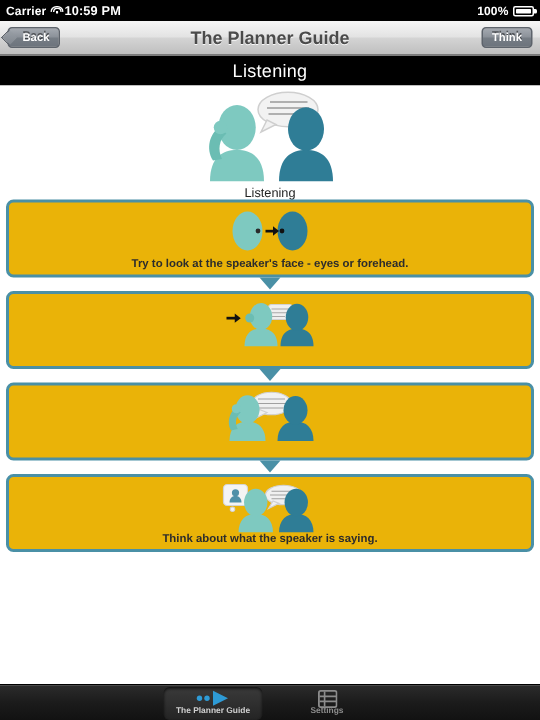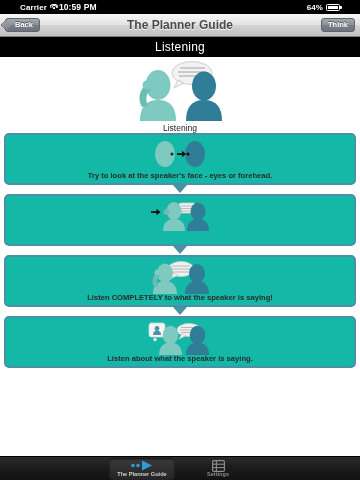--- a/index.html
+++ b/index.html
@@ -7,21 +7,21 @@
     width: 360px; height: 480px;
     background: #ffffff;
     font-family: "Liberation Sans", sans-serif;
     overflow: hidden;
   }
   #app { position: relative; width: 360px; height: 480px; background:#fff; }
 
   
   .statusbar {
     height: 14px; background: #000; color:#fff;
-    display:flex; align-items:center; padding: 0 20px;
+    display:flex; align-items:center; padding: 0 4px;
     font-size: 8px; font-weight: bold; letter-spacing: .1px;
   }
   .sb-left { display:flex; align-items:center; gap:3px; flex: 0 0 auto; }
   .sb-center { flex:1; font-size: 8.5px; }
   .sb-right { display:flex; align-items:center; gap:3px; flex: 0 0 auto; }
   .wifi-ico { display:inline-block; width:9px; height:8px; position:relative; }
   .wifi-ico i {
     position:absolute; left:50%; transform:translateX(-50%);
     border:1.1px solid #fff; border-bottom:none;
     border-radius: 50% 50% 0 0 / 100% 100% 0 0;
@@ -86,21 +86,21 @@
   }
 
   
   .hero { padding-top:2px; text-align:center; }
   .hero-art { height: 62px; position:relative; margin: 0 auto; width:120px; }
   .hero-cap { font-size: 8.5px; color:#222; margin-top: 2px; font-weight:500;}
 
   
   .card {
     margin: 0 4px; border: 2px solid #4a90a6; border-radius: 5px;
-    background:#14b8a6; position:relative;
+    background:#eab308; position:relative;
     height: 52px;
     display:flex; flex-direction:column; align-items:center; justify-content:flex-end;
     padding-bottom: 3px;
   }
   .card-art { position:absolute; top: 3px; left:0; right:0; height:34px; }
   .card-label {
     font-size: 7.6px; font-weight:bold; color:#2c2c2c; text-align:center;
     line-height:1.1; padding: 0 6px;
   }
   .connector { height: 9px; display:flex; justify-content:center; align-items:flex-start; }
@@ -140,21 +140,21 @@
     <div class="sb-left">
       <span>Carrier</span>
       <span class="wifi-ico">
           <i></i>
           <i></i>
           <i></i>
         </span>
     </div>
     <div class="sb-center">10:59 PM</div>
     <div class="sb-right">
-      <span>64%</span>
+      <span>100%</span>
       <span class="batt">
           <i></i>
         </span>
     </div>
   </div>
 
   <div class="navbar">
     <div class="nav-btn back">Back</div>
     <div class="nav-title">The Planner Guide</div>
     <div class="nav-btn">Think</div>
@@ -256,21 +256,20 @@
 
           <path d="M8 34 C8 25 13 21 20 21 C27 21 32 25 32 34 Z" fill="#7ec9c0"></path>
           <ellipse cx="20" cy="13" rx="8" ry="9.5" fill="#7ec9c0"></ellipse>
           <path d="M9 27 C6 22 8 15 12 12 L15.5 15 C12 18 11.5 22 13.5 26 Z" fill="#6bbdb3"></path>
           <circle cx="12.5" cy="12.5" r="3" fill="#7ec9c0"></circle>
 
           <path d="M40 34 C40 25 45 21 52 21 C59 21 64 25 64 34 Z" fill="#2f7d96"></path>
           <ellipse cx="52" cy="13.5" rx="8" ry="9.5" fill="#2f7d96"></ellipse>
         </svg>
       </div>
-      <div class="card-label">Listen COMPLETELY to what the speaker is saying!</div>
     </div>
     <div class="connector">
         <div class="tri"></div>
       </div>
 
     <div class="card">
       <div class="card-art">
         <svg class="center-abs" width="70" height="34" viewBox="0 0 70 34">
 
           <rect x="4" y="2" width="16" height="14" rx="2.5" fill="#f4f4f4" stroke="#d4d4d4" stroke-width="0.8"></rect>
@@ -286,21 +285,21 @@
               <line x1="36" y1="11.5" x2="51" y2="11.5"></line>
           </g>
 
           <path d="M14 34 C14 25.5 19 21.5 25.5 21.5 C32 21.5 37 25.5 37 34 Z" fill="#7ec9c0"></path>
           <ellipse cx="25.5" cy="14" rx="7.8" ry="9.2" fill="#7ec9c0"></ellipse>
 
           <path d="M41 34 C41 25.5 46 21.5 52.5 21.5 C59 21.5 64 25.5 64 34 Z" fill="#2f7d96"></path>
           <ellipse cx="52.5" cy="14" rx="7.8" ry="9.2" fill="#2f7d96"></ellipse>
         </svg>
       </div>
-      <div class="card-label">Listen about what the speaker is saying.</div>
+      <div class="card-label">Think about what the speaker is saying.</div>
     </div>
 
   </div>
 
   <div class="tabbar">
     <div class="tab active">
       <span class="tab-ico">
         <svg width="24" height="11" viewBox="0 0 24 11">
           <circle cx="3" cy="5.5" r="1.8" fill="#2e9bd6"></circle>
           <circle cx="8" cy="5.5" r="1.8" fill="#2e9bd6"></circle>

